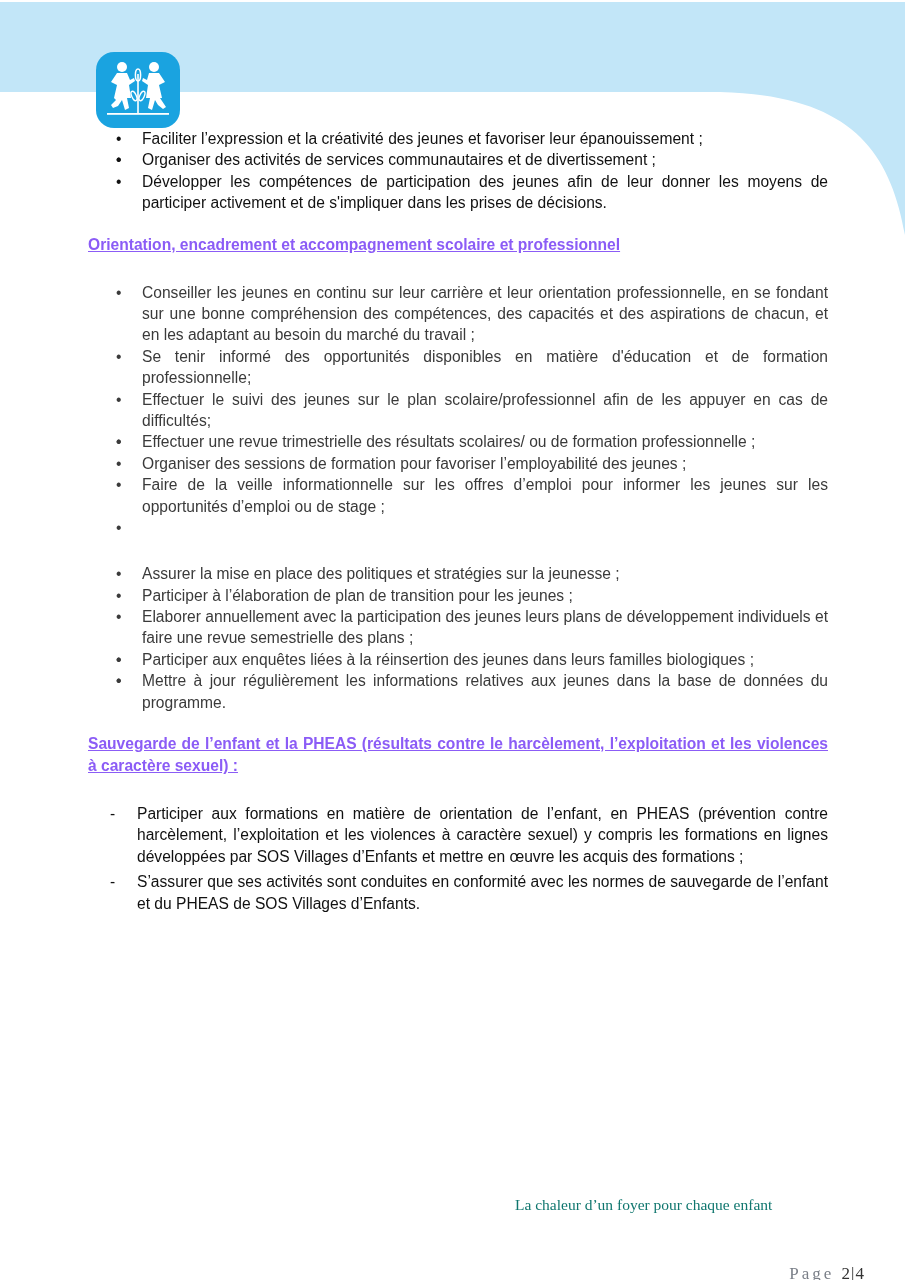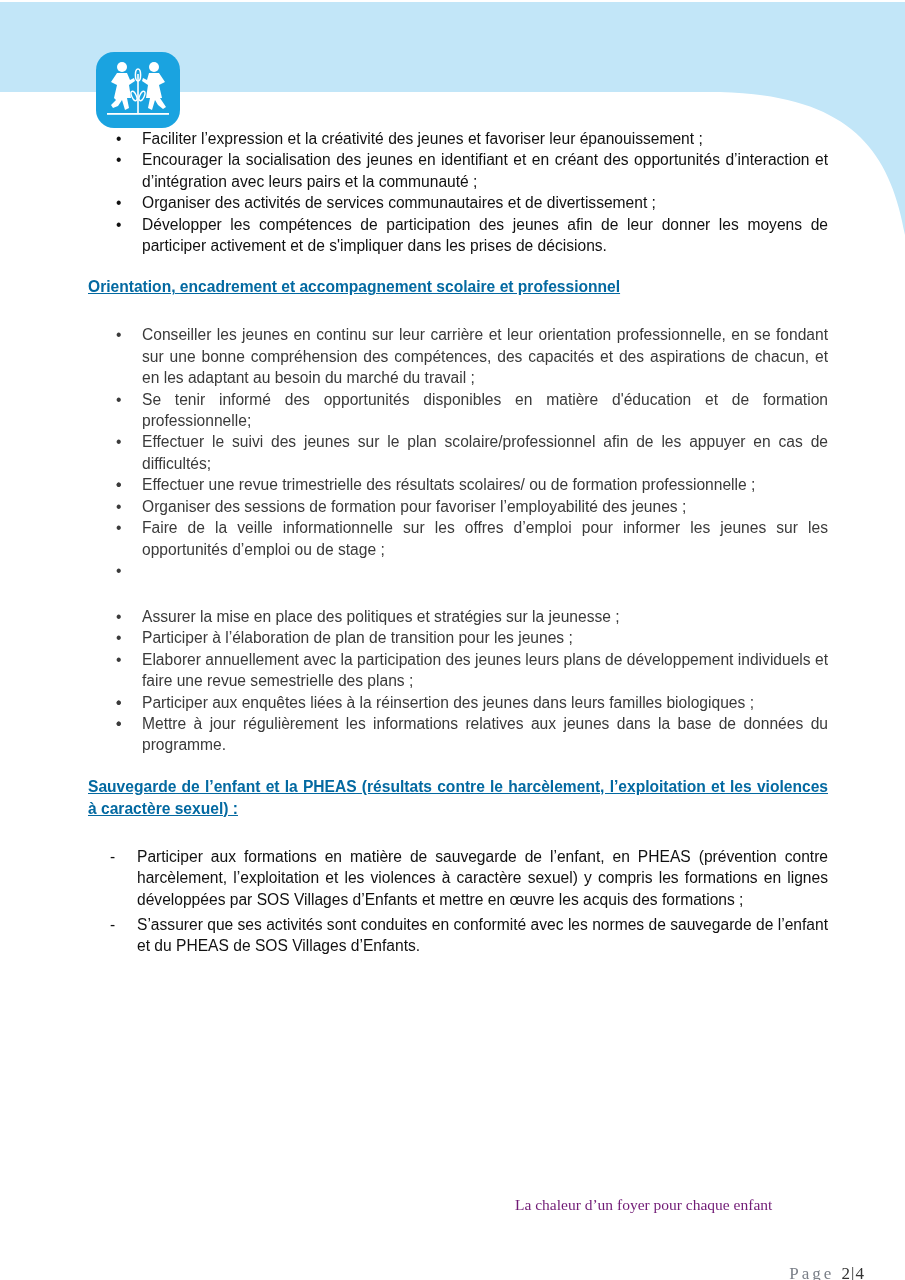--- a/index.html
+++ b/index.html
@@ -26,38 +26,38 @@
   ul.items li {
     position: relative; padding-left: 54px; text-align: justify;
     text-align-last: left;
   }
   ul.items li .bullet {
     position: absolute; left: 28px; top: 0; width: 10px; text-align: center;
   }
   .dark li { color: #111111; }
   .grey li { color: #3a3a3a; }
   .section-title {
-    color: #0369a1; font-weight: bold; text-decoration: underline;
+    color: #8b5cf6; font-weight: bold; text-decoration: underline;
     text-align: justify; text-align-last: left;
     margin: 0; font-size: 15.6px; line-height: 22px;
   }
   .gap-sm { height: 20px; }
   .gap-md { height: 26px; }
   ul.dash li { padding-left: 49px; }
   ul.dash li .bullet { left: 22px; }
   .footer-page {
     position: absolute; right: 40px; top: 1264px;
     font-family: Liberation Serif, serif; font-size: 17px; color: #7a7f88;
     letter-spacing: 3px;
     text-align: right;
   }
   .footer-page .num { color: #333; letter-spacing: 1px; }
   .footer-tag {
     position: absolute; left: 515px; top: 1196px;
-    font-family: "Liberation Serif", serif; font-size: 15.5px; color: #701a75;
+    font-family: "Liberation Serif", serif; font-size: 15.5px; color: #0f766e;
   }
 </style>
 </head>
 <body>
 
 <svg class="header-bg" viewBox="0 0 905 1280" width="905" height="1280">
   <path d="M0,2 L905,2 L905,235 C890,150 850,95 720,92 L0,92 Z" fill="#c2e6f8"></path>
 </svg>
 
 <div class="logo">
@@ -77,21 +77,21 @@
 
       <rect x="4" y="55" width="62" height="1.8"></rect>
     </g>
   </svg>
 </div>
 
 <div class="content">
 
   <ul class="items dark">
     <li><span class="bullet">•</span><span>Faciliter l’expression et la créativité des jeunes et favoriser leur épanouissement ;</span></li>
-    <li><span class="bullet">•</span><span>Encourager la socialisation des jeunes en identifiant et en créant des opportunités d’interaction et d’intégration avec leurs pairs et la communauté ;</span></li>
+    <li><span class="bullet">•</span></li>
     <li><span class="bullet">•</span><span>Organiser des activités de services communautaires et de divertissement ;</span></li>
     <li><span class="bullet">•</span><span>Développer les compétences de participation des jeunes afin de leur donner les moyens de participer activement et de s'impliquer dans les prises de décisions.</span></li>
   </ul>
 
   <div class="gap-sm"></div>
 
   <h2 class="section-title">Orientation, encadrement et accompagnement scolaire et professionnel</h2>
   <div class="gap-md"></div>
   <ul class="items grey">
     <li><span class="bullet">•</span><span>Conseiller les jeunes en continu sur leur carrière et leur orientation professionnelle, en se fondant sur une bonne compréhension des compétences, des capacités et des aspirations de chacun, et en les adaptant au besoin du marché du travail ;</span></li>
@@ -115,21 +115,21 @@
     <li><span class="bullet">•</span><span>Participer aux enquêtes liées à la réinsertion des jeunes dans leurs familles biologiques ;</span></li>
     <li><span class="bullet">•</span></li>
     <li><span class="bullet">•</span><span>Mettre à jour régulièrement les informations relatives aux jeunes dans la base de données du programme.</span></li>
   </ul>
 
   <div class="gap-sm"></div>
 
   <h2 class="section-title">Sauvegarde de l’enfant et la PHEAS (résultats contre le harcèlement, l’exploitation et les violences à caractère sexuel) :</h2>
   <div class="gap-md"></div>
   <ul class="items dark dash">
-    <li style="margin-bottom:4px;"><span class="bullet">-</span><span>Participer aux formations en matière de sauvegarde de l’enfant, en PHEAS (prévention contre harcèlement, l’exploitation et les violences à caractère sexuel) y compris les formations en lignes développées par SOS Villages d’Enfants et mettre en œuvre les acquis des formations ;</span></li>
+    <li style="margin-bottom:4px;"><span class="bullet">-</span><span>Participer aux formations en matière de orientation de l’enfant, en PHEAS (prévention contre harcèlement, l’exploitation et les violences à caractère sexuel) y compris les formations en lignes développées par SOS Villages d’Enfants et mettre en œuvre les acquis des formations ;</span></li>
     <li><span class="bullet">-</span><span>S’assurer que ses activités sont conduites en conformité avec les normes de sauvegarde de l’enfant et du PHEAS de SOS Villages d’Enfants.</span></li>
   </ul>
 </div>
 
 <div class="footer-page">
   <span>Page</span>
   <span class="num">2</span><span class="num">|</span><span class="num">4</span>
 </div>
 <div class="footer-tag">La chaleur d’un foyer pour chaque enfant</div>
 

